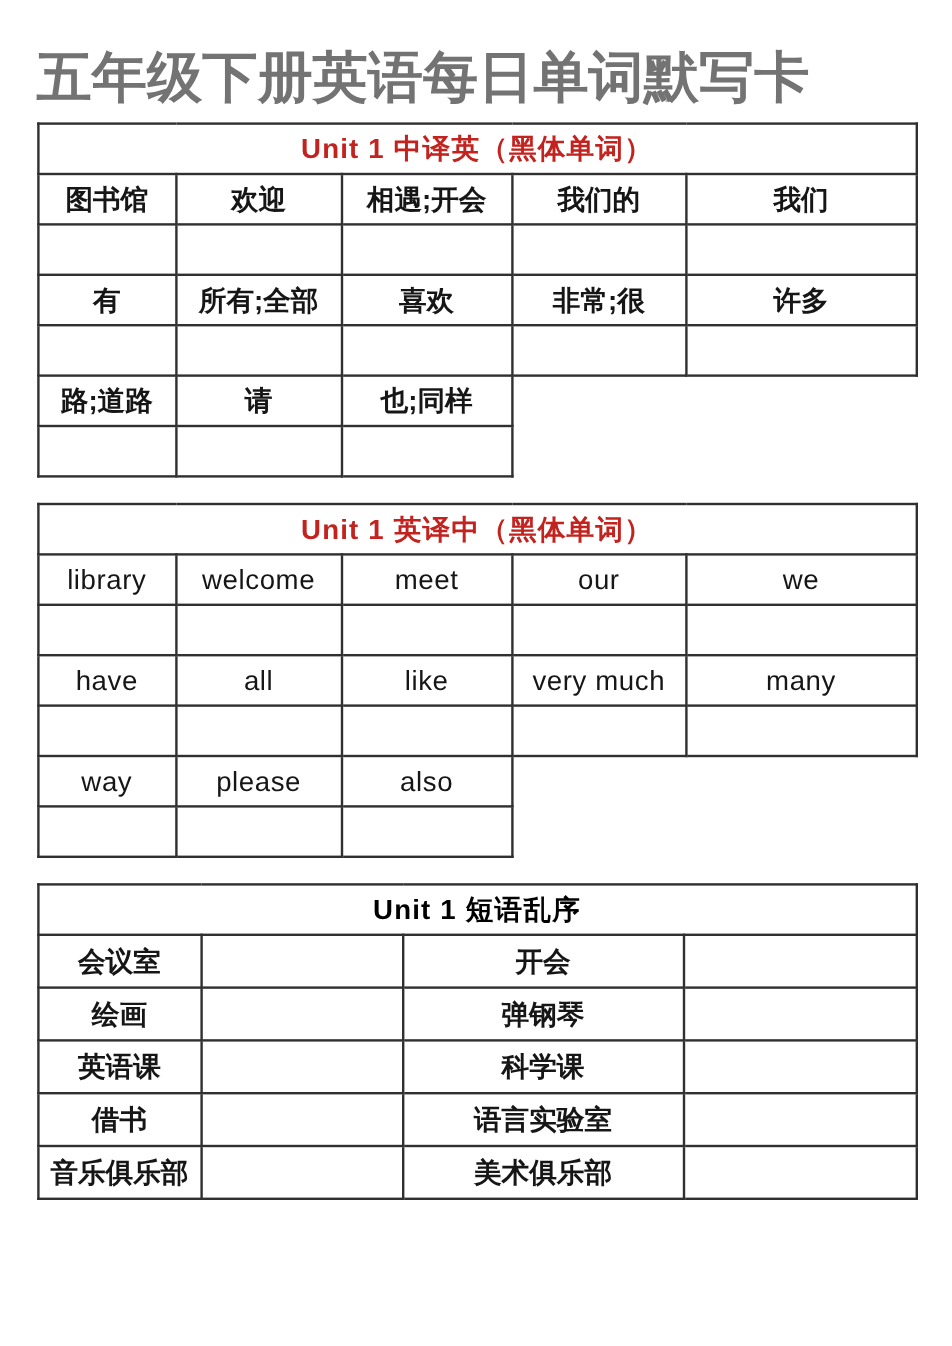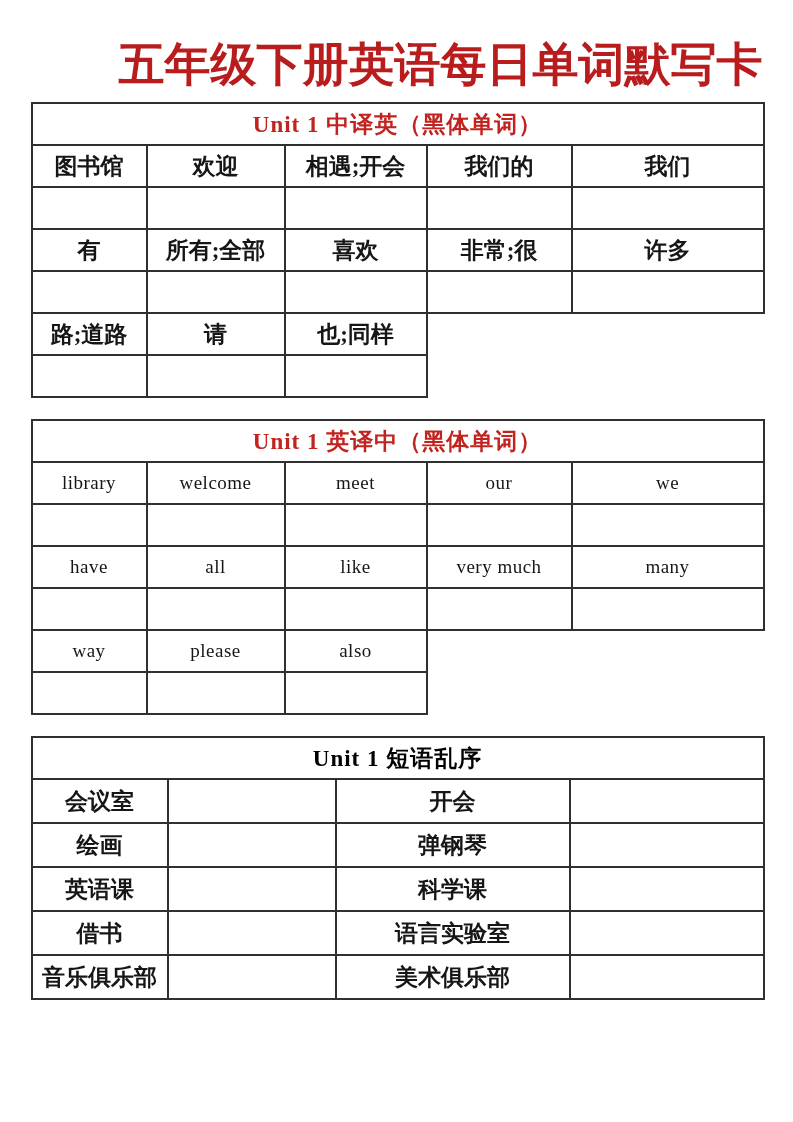--- a/index.html
+++ b/index.html
@@ -8,34 +8,33 @@
     background: #ffffff;
     font-family: "Liberation Sans", "DejaVu Sans", sans-serif;
     color: #141414;
     overflow: hidden;
   }
   .page { width: 793px; height: 1122px; position: relative; }
   .content { width: 732px; margin: 0 auto; }
 
   h1.page-title {
     margin: 36px 0 0 0;
-    text-align: right;
+    text-align: left;
     font-size: 46px;
     line-height: 56px;
     font-weight: bold;
-    color: #b91c1c;
+    color: #737373;
     letter-spacing: 0px;
     white-space: nowrap;
   }
 
   table.sheet {
     border-collapse: collapse;
     table-layout: fixed;
     width: 732px;
-    font-family: Liberation Serif, serif;
   }
   table.t1 { margin-top: 10px; }
   table.t2 { margin-top: 21px; }
   table.t3 { margin-top: 21px; }
 
   table.sheet td {
     border: 2px solid #303030;
     text-align: center;
     vertical-align: middle;
     padding: 0;
@@ -46,21 +45,21 @@
     overflow: hidden;
     white-space: nowrap;
   }
   table.sheet td.tbl-title {
     font-weight: bold;
     font-size: 23px;
     letter-spacing: 1px;
     height: 40px;
   }
   
-  table.t2 tbody td { font-weight: normal; font-size: 19px; letter-spacing: 0.5px; }
+  table.t2 tbody td { font-weight: normal; font-size: 23px; letter-spacing: 0.5px; }
   table.t3 td { height: 42px; }
 </style>
 </head>
 <body>
 
 <div class="page">
   <div class="content">
 
     <h1 class="page-title">五年级下册英语每日单词默写卡</h1>
 

